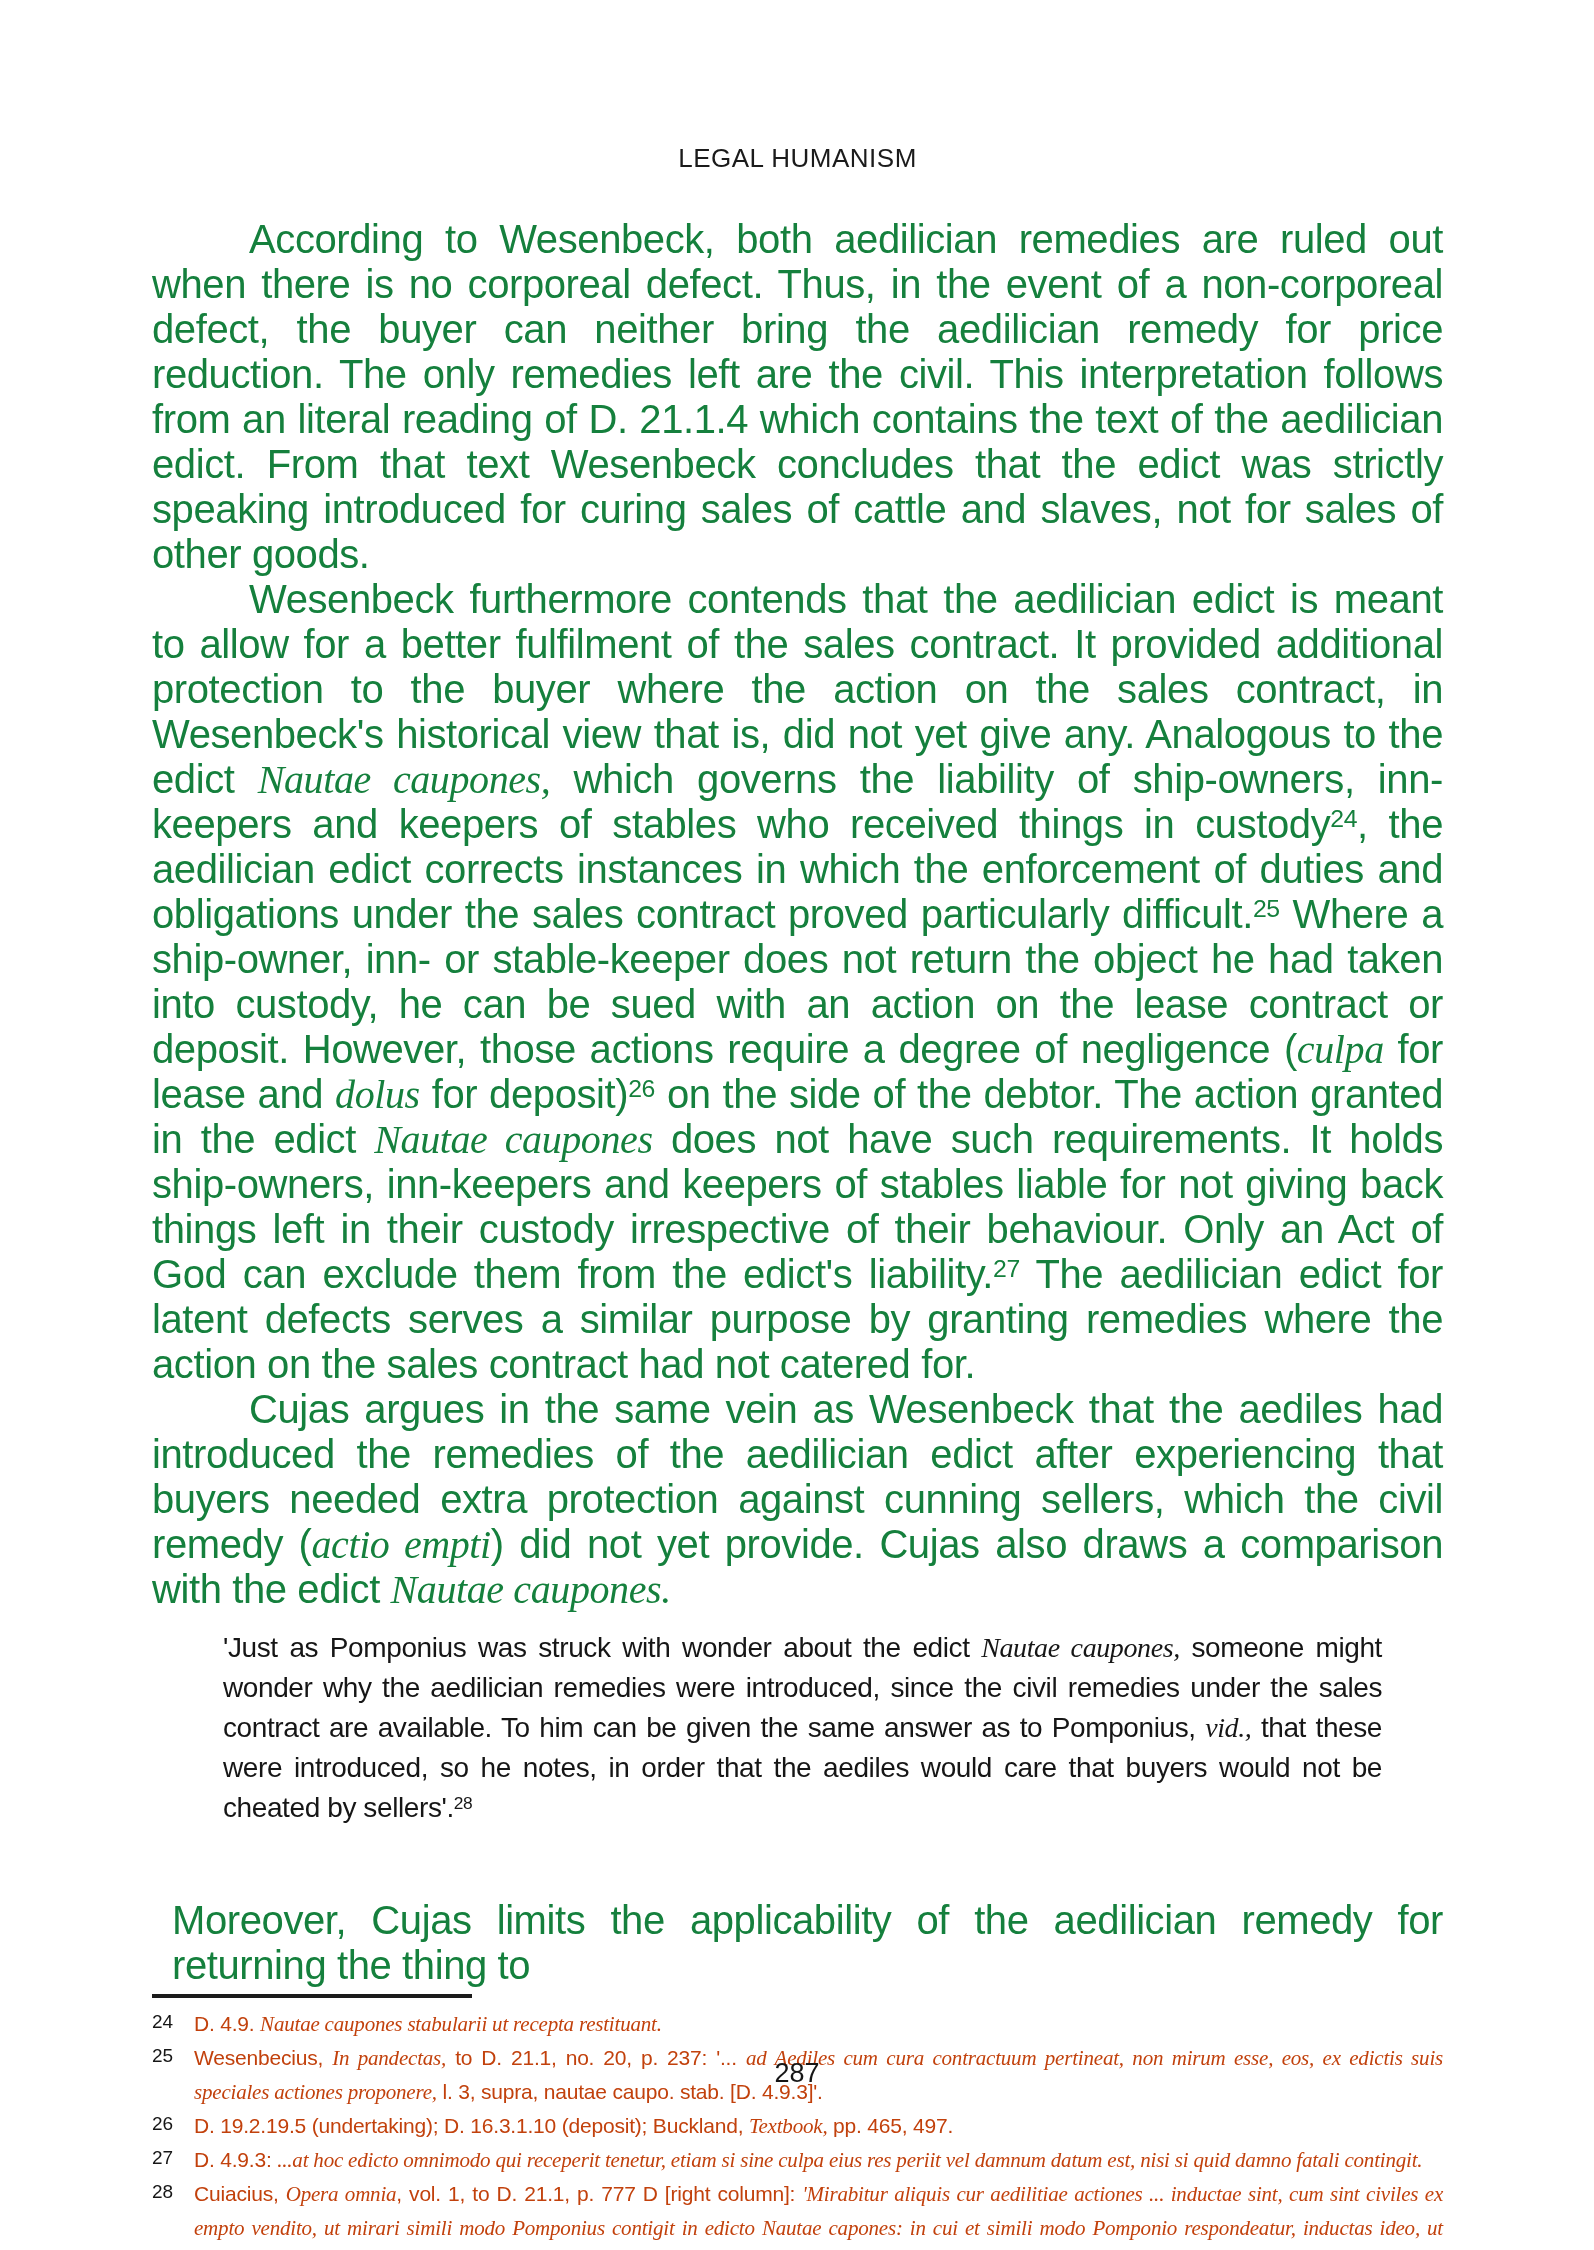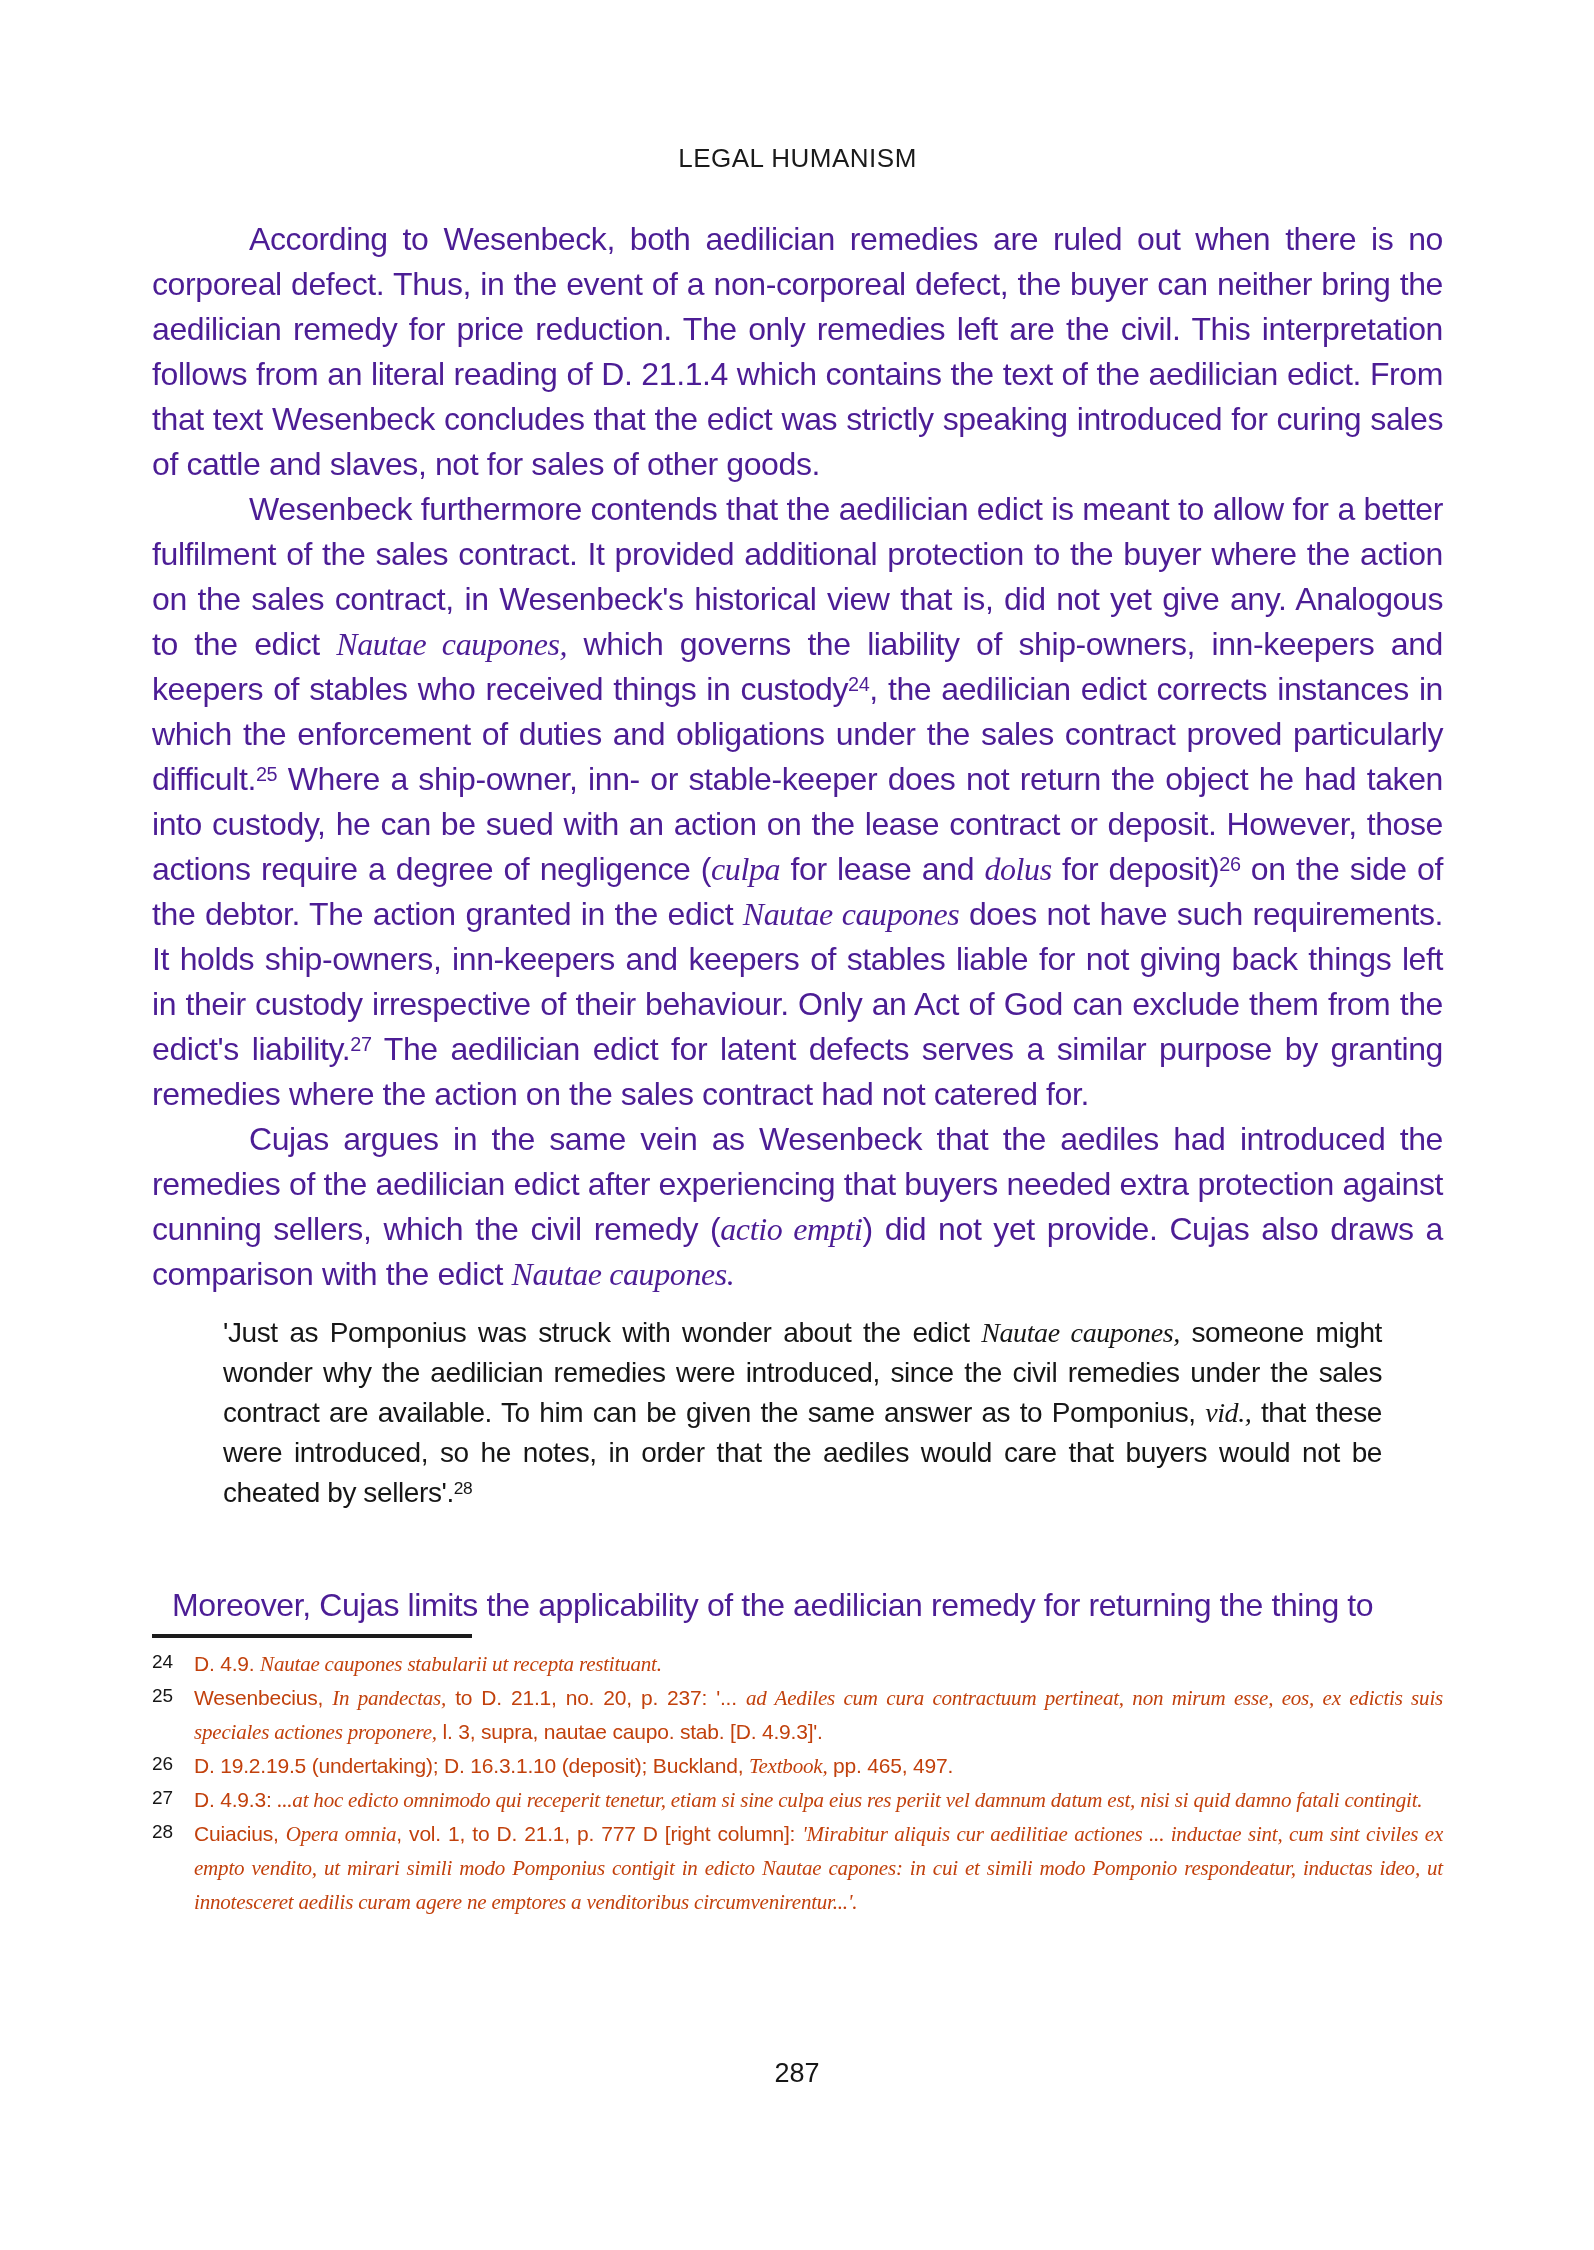--- a/index.html
+++ b/index.html
@@ -25,25 +25,25 @@
     font-size: 26px;
     line-height: 34px;
     letter-spacing: 0.5px;
     color: #1b1b1b;
   }
   .body-text {
     margin-top: 42px;
   }
   .para {
     margin: 0;
-    font-size: 32px;
+    font-size: 40px;
     line-height: 45px;
     letter-spacing: -0.4px;
     text-align: justify;
-    color: #4c1d95;
+    color: #15803d;
   }
   .para.indent { text-indent: 97px; }
   .para.noindent { text-indent: 0; }
   .quote {
     margin: 16px 61px 0 71px;
     font-size: 28px;
     line-height: 40px;
     letter-spacing: -0.4px;
     text-align: justify;
     color: #161616;

